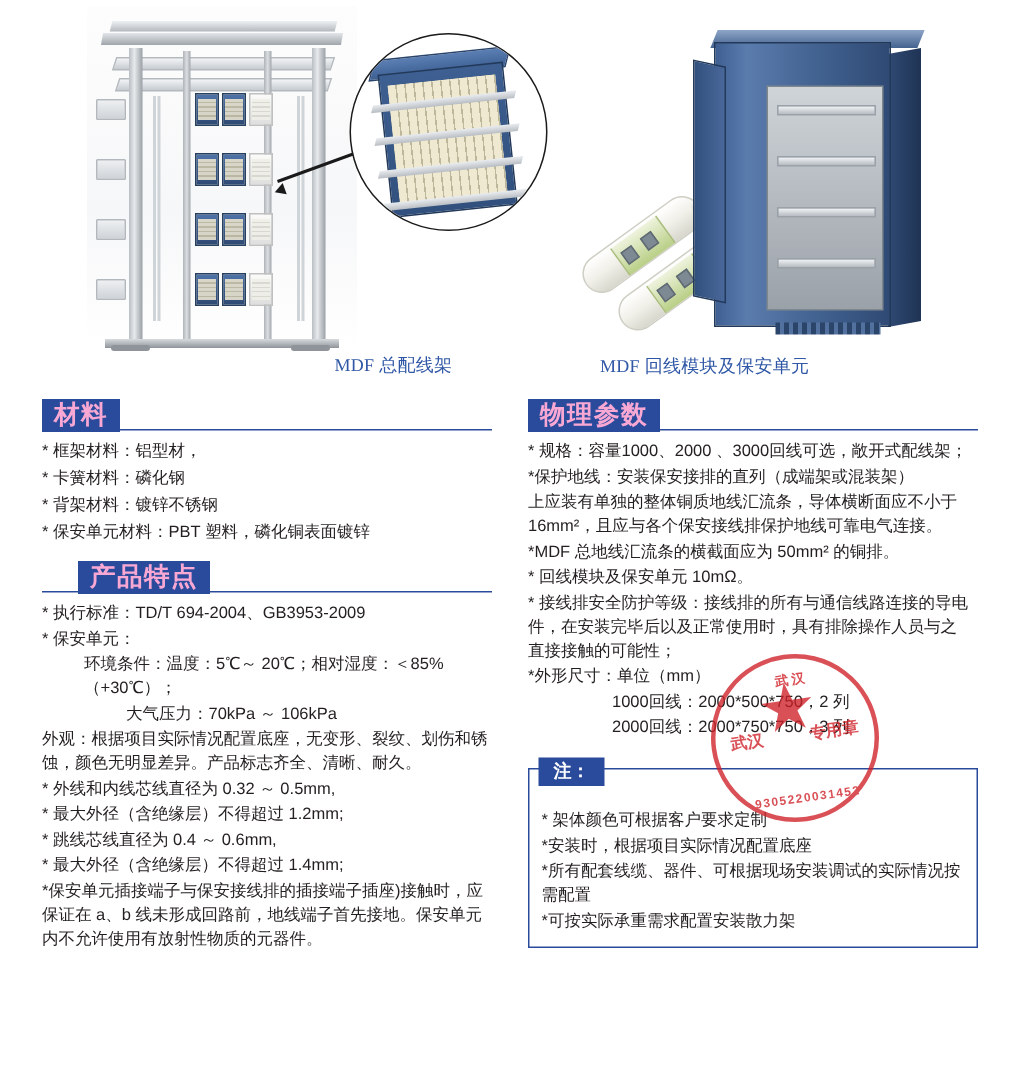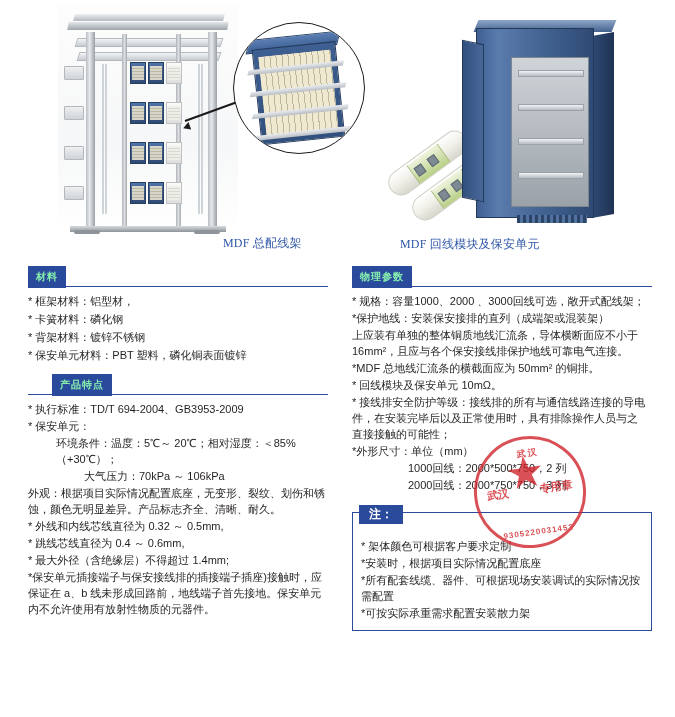--- a/index.html
+++ b/index.html
@@ -213,21 +213,21 @@
     letter-spacing: .2px;
   }
   .cap-left  { left: 223px; top: 235px; }
   .cap-right { left: 400px; top: 236px; }
 
   
   .col { position:absolute; font-size: 11px; line-height: 17px; color:#231f20; }
   .col-left  { left: 28px;  top: 266px; width: 300px; }
   .col-right { left: 352px; top: 266px; width: 300px; }
   .hdrbar {
-    background:#2a4a9c; color:#86efac; font-weight:bold; font-size:10px;
+    background:#2a4a9c; color:#f9a8d4; font-weight:bold; font-size:17px;
     padding: 2px 8px 3px 8px; display:inline-block; letter-spacing:1px;
   }
   .hdr-wrap { height:20px; }
   .hdr-rule {
     height: 1px; background: #2a4a9c; margin-top: 0px; margin-bottom: 6px;
   }
   ul.plain { list-style:none; margin:0; padding:0; }
   ul.plain li { margin: 0 0 1px 0; }
   .ind2 { padding-left: 28px; display:block; }
   .ind3 { padding-left: 56px; display:block; }
@@ -394,20 +394,21 @@
   </div>
   <div class="hdr-rule"></div>
 
   <ul class="plain tight">
     <li>* 执行标准：TD/T 694-2004、GB3953-2009</li>
     <li>* 保安单元：</li>
     <li class="ind2">环境条件：温度：5℃～ 20℃；相对湿度：＜85%（+30℃）；</li>
     <li class="ind3">大气压力：70kPa ～ 106kPa</li>
     <li>外观：根据项目实际情况配置底座，无变形、裂纹、划伤和锈蚀，颜色无明显差异。产品标志齐全、清晰、耐久。</li>
     <li>* 外线和内线芯线直径为 0.32 ～ 0.5mm,</li>
+    <li>* 最大外径（含绝缘层）不得超过 1.2mm;</li>
     <li>* 跳线芯线直径为 0.4 ～ 0.6mm,</li>
     <li>* 最大外径（含绝缘层）不得超过 1.4mm;</li>
     <li>*保安单元插接端子与保安接线排的插接端子插座)接触时，应保证在 a、b 线未形成回路前，地线端子首先接地。保安单元内不允许使用有放射性物质的元器件。</li>
   </ul>
 </div>
 
 <div class="col col-right">
 
   <div class="hdr-wrap">
     <span class="hdrbar">物理参数</span>

